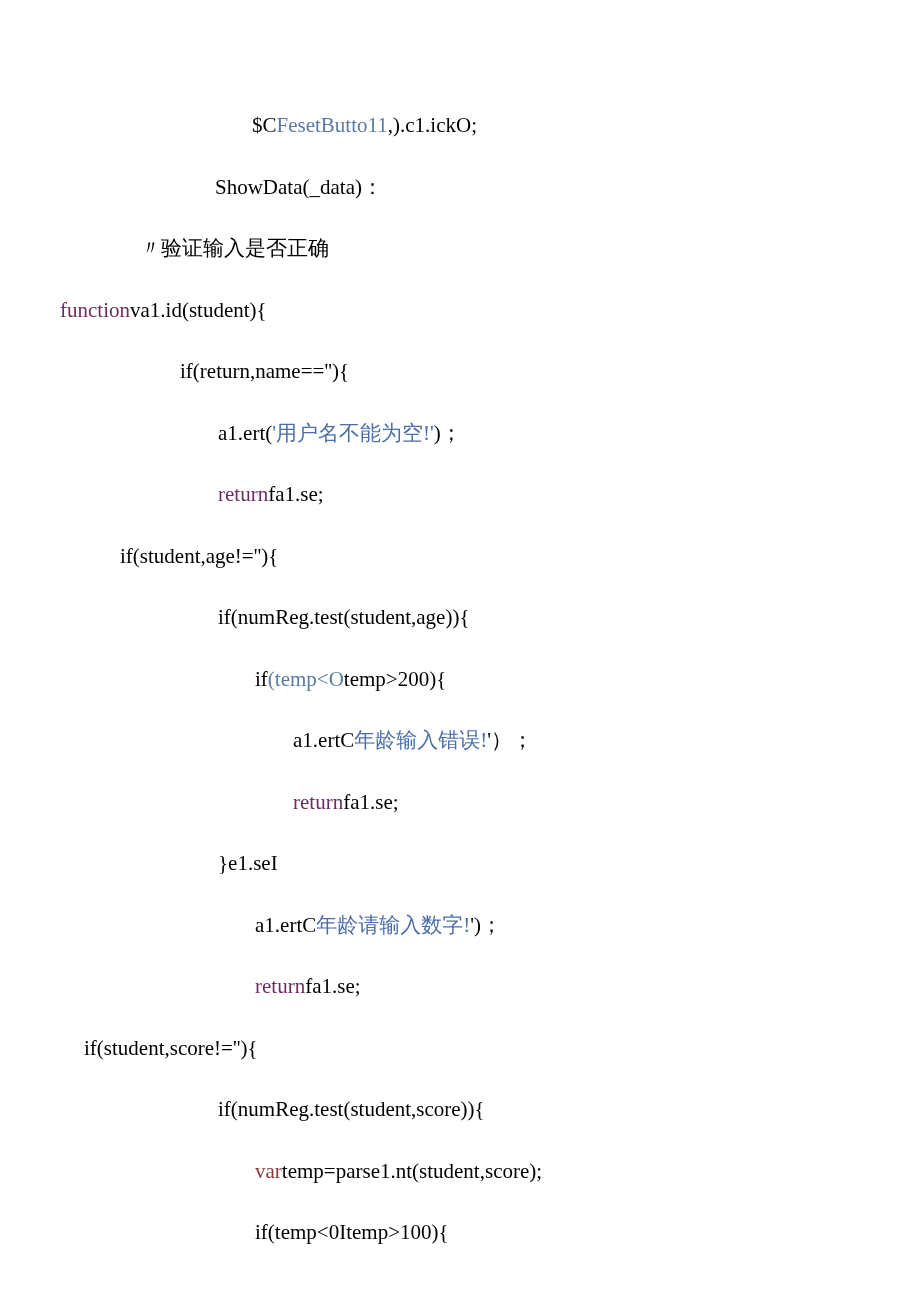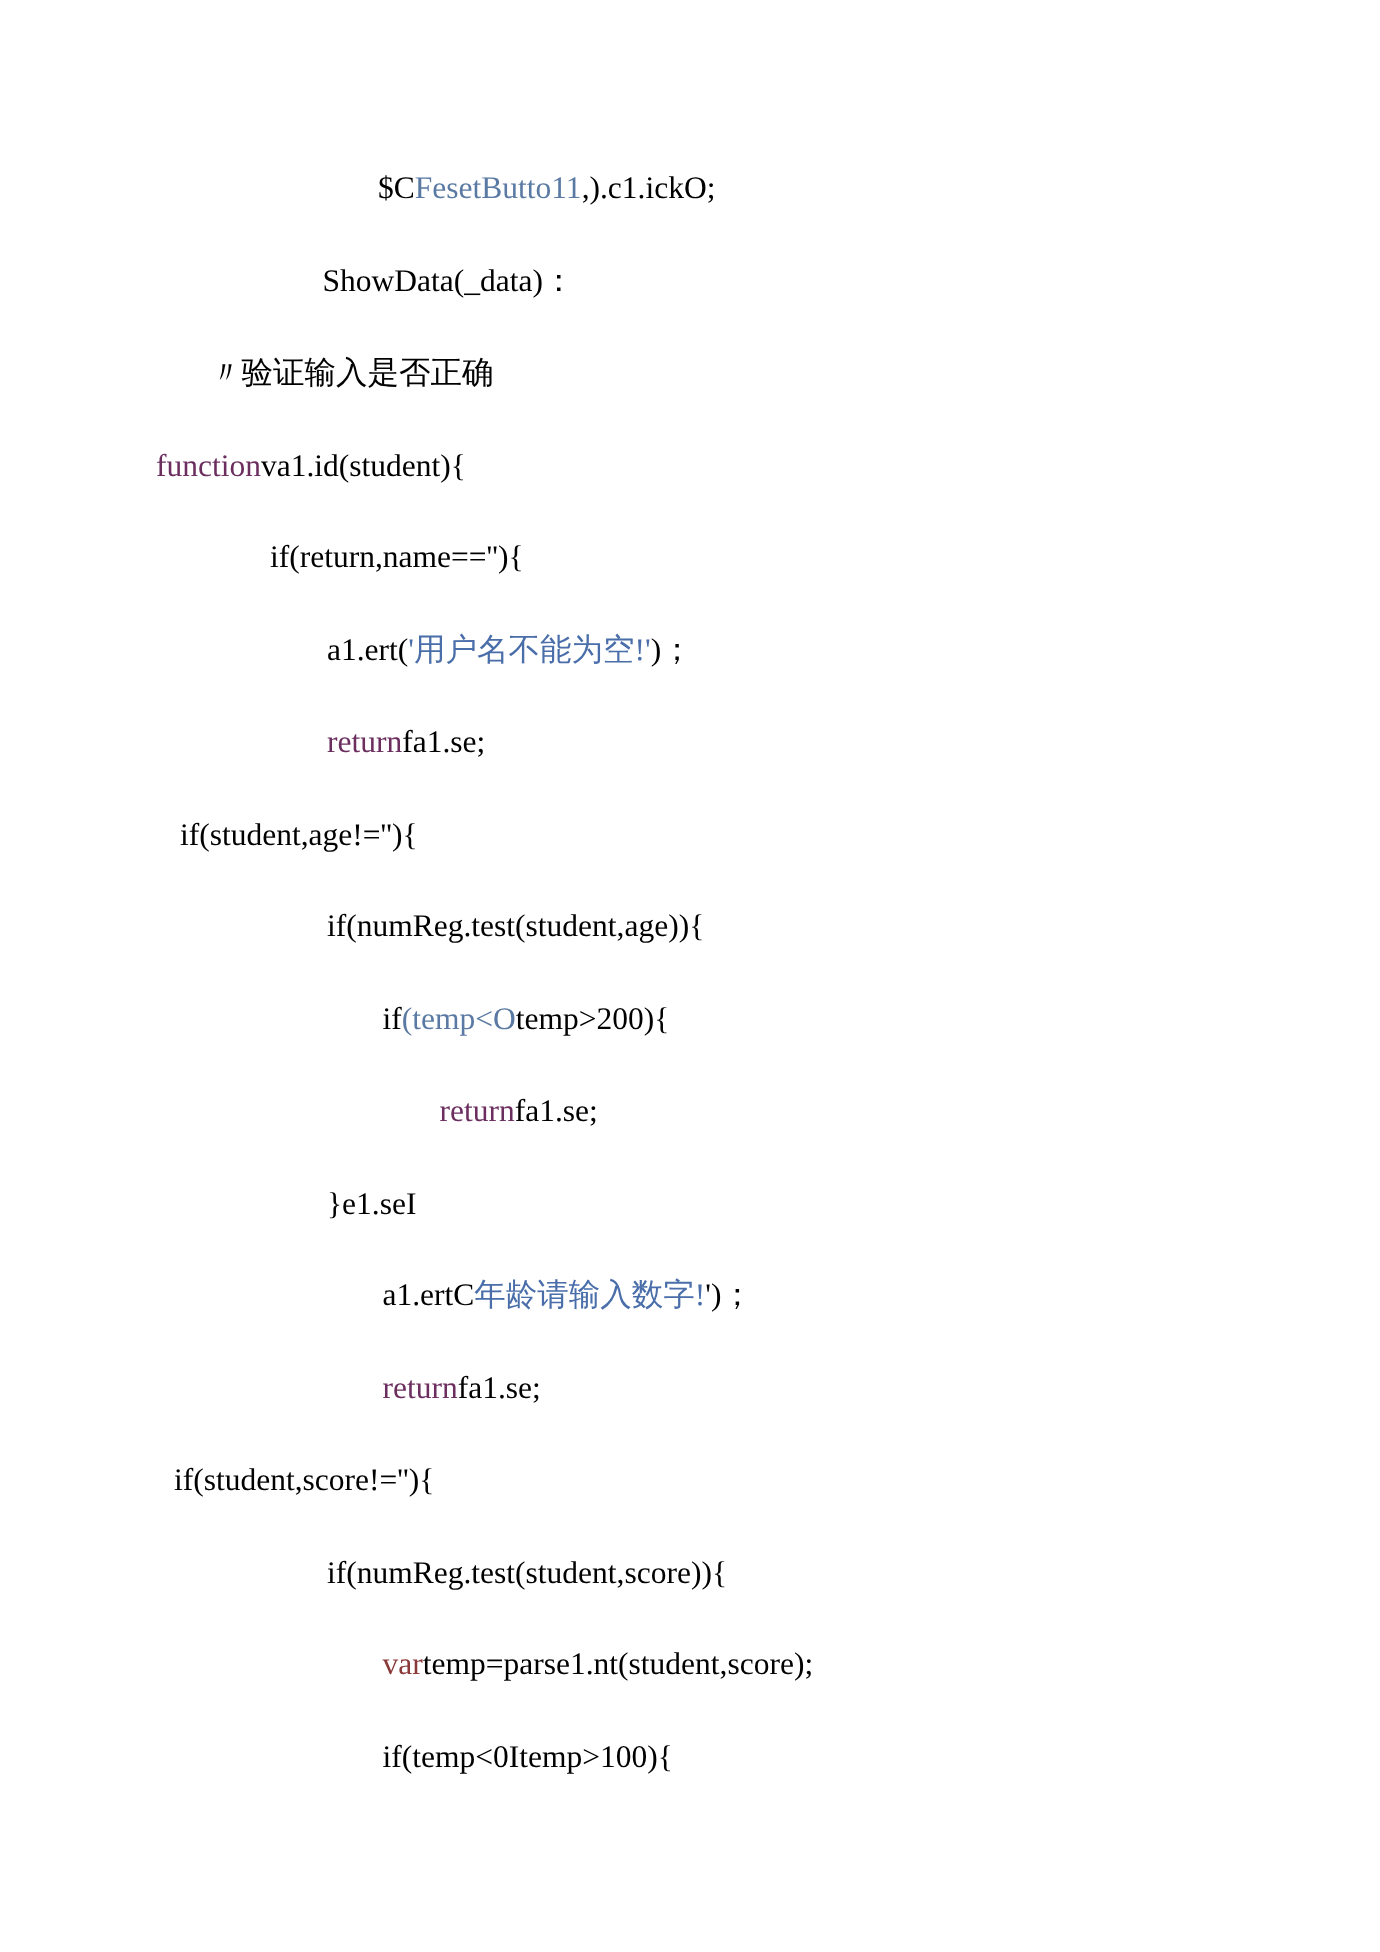--- a/index.html
+++ b/index.html
@@ -27,29 +27,30 @@
   .grayblue { color: #5a7aa3; }
 </style>
 </head>
 <body>
 
 <div class="page">
   <div id="code-container">
       <div class="line" style="padding-left: 252px;"><span class="black">$C</span><span class="grayblue">FesetButto11</span><span class="black">,).c1.ickO;</span></div>
       <div class="line" style="padding-left: 215px;"><span class="black">ShowData(_data)：</span></div>
       <div class="line" style="padding-left: 140px;"><span class="black">〃验证输入是否正确</span></div>
-      <div class="line" style="padding-left: 104px;"><span class="maroon">function</span><span class="black">va1.id(student){</span></div>
+      <div class="line" style="padding-left: 60px;"><span class="maroon">function</span><span class="black">va1.id(student){</span></div>
       <div class="line" style="padding-left: 180px;"><span class="black">if(return,name==''){</span></div>
       <div class="line" style="padding-left: 218px;"><span class="black">a1.ert(</span><span class="blue">'用户名不能为空!'</span><span class="black">)；</span></div>
       <div class="line" style="padding-left: 218px;"><span class="maroon">return</span><span class="black">fa1.se;</span></div>
       <div class="line" style="padding-left: 120px;"><span class="black">if(student,age!=''){</span></div>
       <div class="line" style="padding-left: 218px;"><span class="black">if(numReg.test(student,age)){</span></div>
       <div class="line" style="padding-left: 255px;"><span class="black">if</span><span class="grayblue">(temp&lt;O</span><span class="black">temp&gt;200){</span></div>
+      <div class="line" style="padding-left: 293px;"><span class="black">a1.ertC</span><span class="blue">年龄输入错误!</span><span class="black">'）；</span></div>
       <div class="line" style="padding-left: 293px;"><span class="maroon">return</span><span class="black">fa1.se;</span></div>
       <div class="line" style="padding-left: 218px;"><span class="black">}e1.seI</span></div>
       <div class="line" style="padding-left: 255px;"><span class="black">a1.ertC</span><span class="blue">年龄请输入数字!</span><span class="black">')；</span></div>
       <div class="line" style="padding-left: 255px;"><span class="maroon">return</span><span class="black">fa1.se;</span></div>
-      <div class="line" style="padding-left: 116px;"><span class="black">if(student,score!=''){</span></div>
+      <div class="line" style="padding-left: 84px;"><span class="black">if(student,score!=''){</span></div>
       <div class="line" style="padding-left: 218px;"><span class="black">if(numReg.test(student,score)){</span></div>
       <div class="line" style="padding-left: 255px;"><span class="red">var</span><span class="black">temp=parse1.nt(student,score);</span></div>
       <div class="line" style="padding-left: 255px;"><span class="black">if(temp&lt;0Itemp&gt;100){</span></div>
     </div>
 </div>
 
 </body></html>

